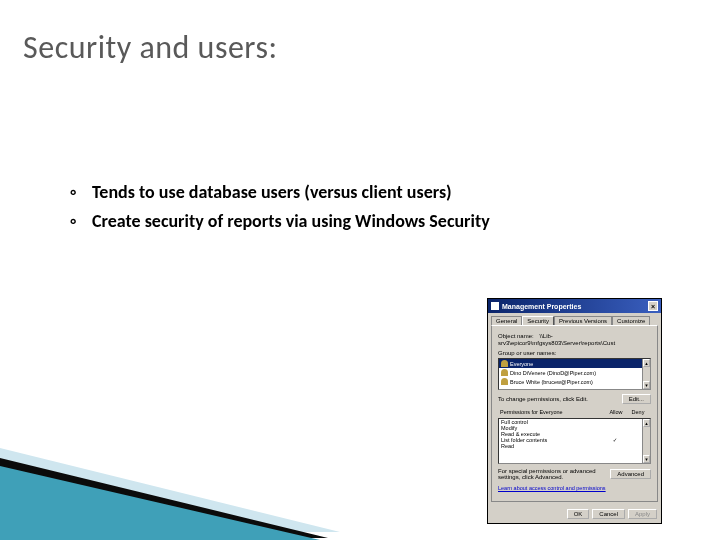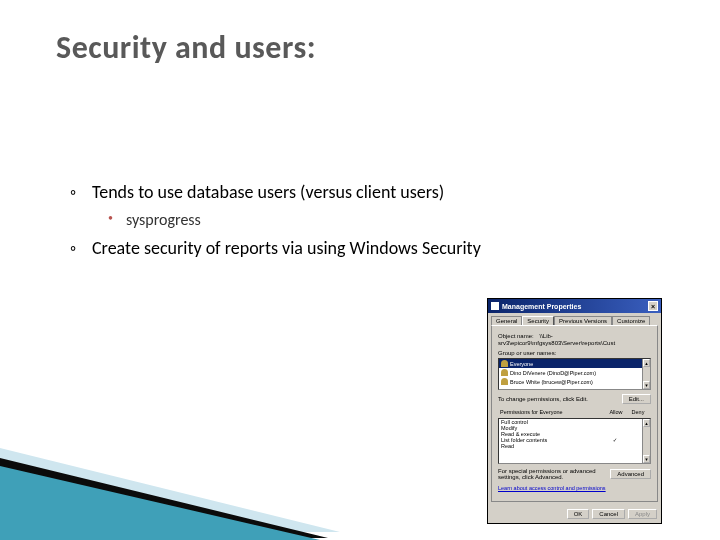--- a/index.html
+++ b/index.html
@@ -7,33 +7,34 @@
     width: 720px;
     height: 540px;
     background: #fff;
     font-family: "Segoe UI", Calibri, Arial, sans-serif;
     position: relative;
     overflow: hidden;
   }
   .slide-title {
     position: absolute;
     top: 28px;
-    left: 56px;
+    left: 23px;
     font-size: 32px;
-    font-weight: 700;
+    font-weight: 400;
     color: #595959;
     letter-spacing: 0.5px;
   }
   .content {
     position: absolute;
     top: 180px;
     left: 70px;
     right: 40px;
     font-size: 18px;
     color: #000;
+    font-weight: bold;
   }
   .bullet-l1 {
     margin-bottom: 4px;
     padding-left: 22px;
     position: relative;
     line-height: 1.4;
   }
   .bullet-l1::before {
     content: "◦";
     position: absolute;
@@ -202,21 +203,20 @@
   }
   .btn.disabled { color: #888; }
 </style>
 </head>
 <body>
 
 <div class="slide-title">Security and users:</div>
 
 <div class="content">
   <div class="bullet-l1">Tends to use database users (versus client users)</div>
-  <div class="bullet-l2">sysprogress</div>
   <div class="bullet-l1">Create security of reports via using Windows Security</div>
 </div>
 
 <svg class="triangle-decor" viewBox="0 0 360 140" preserveAspectRatio="none">
   <polygon points="0,48 340,132 0,132" fill="#cfe6ef"></polygon>
   <polygon points="0,58 328,138 0,138" fill="#0b0b0b"></polygon>
   <polygon points="0,66 320,140 0,140" fill="#3fa0b8"></polygon>
 </svg>
 
 <div class="props">

